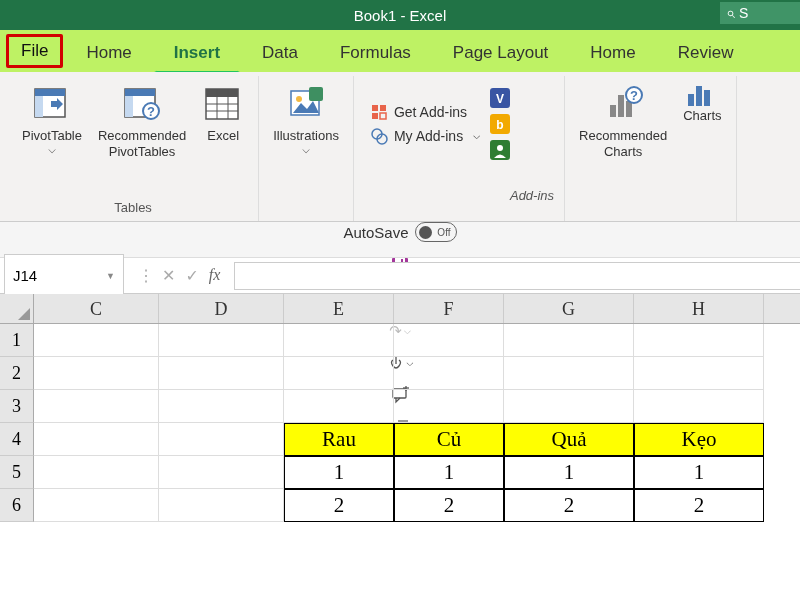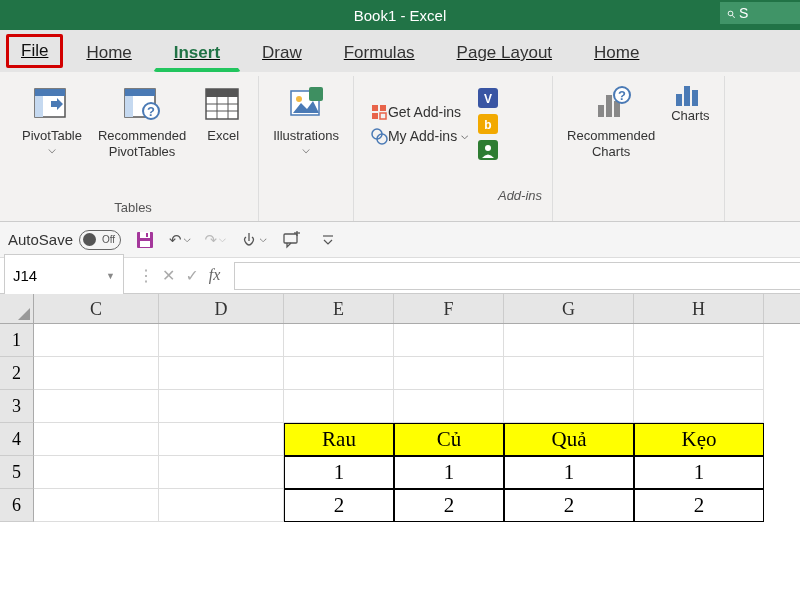--- a/index.html
+++ b/index.html
@@ -3,39 +3,39 @@
   <meta charset="utf-8">
   <style>
     * { box-sizing: border-box; margin: 0; padding: 0; font-family: 'Segoe UI', Arial, sans-serif; }
     body { background: #fff; width: 800px; height: 600px; overflow: hidden; }
     
     .title-bar { background: #217346; height: 30px; display: flex; align-items: center; justify-content: center; position: relative; }
     .title-text { color: #fff; font-size: 15px; }
     .search-bar { position: absolute; right: 0; top: 2px; background: #409467; width: 80px; height: 22px; display: flex; align-items: center; padding: 0 6px; color: #fff; font-size: 14px; }
     .search-bar::before { content: "⌕"; font-size: 16px; margin-right: 4px; transform: scaleX(-1); display: inline-block; }
     
-    .tabs-bar { background: #e5e5e5; height: 42px; display: flex; align-items: stretch; padding: 0 4px; text-decoration: underline; }
+    .tabs-bar { background: #bef264; height: 42px; display: flex; align-items: stretch; padding: 0 4px; }
     .tab { padding: 10px 18px 8px; font-size: 17px; color: #333; cursor: pointer; border: 3px solid transparent; border-radius: 4px; }
     .tab.file-tab { border-color: #d20000; color: #111; border-radius: 2px; margin: 4px 2px; padding: 2px 12px; display: flex; align-items: center; }
-    .tab.active { color: #217346; font-weight: bold; border-bottom: 4px solid #22c55e; padding-bottom: 4px; }
+    .tab.active { color: #217346; font-weight: bold; border-bottom: 1px solid #22c55e; padding-bottom: 4px; }
     
     .ribbon { background: #f3f2f1; height: 150px; border-bottom: 1px solid #ccc; display: flex; padding: 4px 8px 0; }
     .ribbon-group { display: flex; flex-direction: column; align-items: center; padding: 0 10px; border-right: 1px solid #ddd; }
     .ribbon-buttons { display: flex; flex: 1; align-items: flex-start; gap: 8px; }
     .ribbon-button { display: flex; flex-direction: column; align-items: center; text-align: center; font-size: 13px; color: #333; cursor: pointer; padding: 4px; }
     .ribbon-button .icon { height: 48px; display: flex; align-items: center; justify-content: center; font-size: 36px; }
     .ribbon-button .label { line-height: 1.2; }
     .ribbon-button .dropdown-v { font-size: 10px; color: #555; }
     .group-label { font-size: 13px; color: #555; padding: 3px 0 6px; }
     
     .addins-middle { display: flex; flex-direction: column; gap: 6px; justify-content: center; margin: 0 6px; }
-    .addin-row { display: flex; align-items: center; font-size: 14px; color: #333; }
+    .addin-row { display: flex; align-items: center; gap: 6px; font-size: 14px; color: #333; }
     .addin-icons-col { display: flex; flex-direction: column; gap: 6px; margin-left: 4px; justify-content: center; }
     
-    .qat-bar { background: #f5f5f5; height: 36px; display: flex; align-items: center; padding: 0 8px; gap: 14px; border-bottom: 1px solid #ddd; font-size: 15px; }
+    .qat-bar { background: #f5f5f5; height: 36px; display: flex; align-items: center; padding: 0 8px; gap: 14px; border-bottom: 1px solid #ddd; font-size: 15px; flex-direction: column; }
     .autosave { display: flex; align-items: center; gap: 6px; color: #333; }
     .toggle { width: 42px; height: 20px; border-radius: 10px; border: 1.5px solid #666; position: relative; display: flex; align-items: center; }
     .toggle::before { content: ""; width: 13px; height: 13px; border-radius: 50%; background: #555; position: absolute; left: 3px; }
     .toggle::after { content: "Off"; position: absolute; right: 5px; font-size: 10px; color: #555; }
     .qat-btn { cursor: pointer; color: #555; display: flex; align-items: center; gap: 2px; }
     .qat-btn .small-v { font-size: 9px; }
     
     .formula-bar { height: 36px; display: flex; align-items: center; border-bottom: 1px solid #ccc; }
     .name-box { width: 120px; height: 44px; border: 1px solid #ccc; margin-left: 4px; padding: 0 8px; display: flex; align-items: center; justify-content: space-between; font-size: 15px; background: #fff; }
     .name-box .dd { font-size: 9px; color: #888; }
@@ -71,24 +71,25 @@
   <span class="title-text">Book1  -  Excel</span>
   <div class="search-bar">
       <span>S</span>
     </div>
 </div>
 
 <div class="tabs-bar">
   <div class="tab file-tab">File</div>
   <div class="tab">Home</div>
   <div class="tab active">Insert</div>
-  <div class="tab">Draw</div>
+  <div class="tab">Data</div>
   <div class="tab">Formulas</div>
   <div class="tab">Page Layout</div>
   <div class="tab">Home</div>
+  <div class="tab">Review</div>
 </div>
 
 <div class="ribbon">
   <div class="ribbon-group">
     <div class="ribbon-buttons">
       <div class="ribbon-button">
         <span class="icon">
           <svg class="svg-icon" viewBox="0 0 42 42">
               <rect x="4" y="6" width="30" height="28" fill="#fff" stroke="#555" stroke-width="1.5"></rect>
               <rect x="4" y="6" width="30" height="7" fill="#4a7ab5"></rect>

